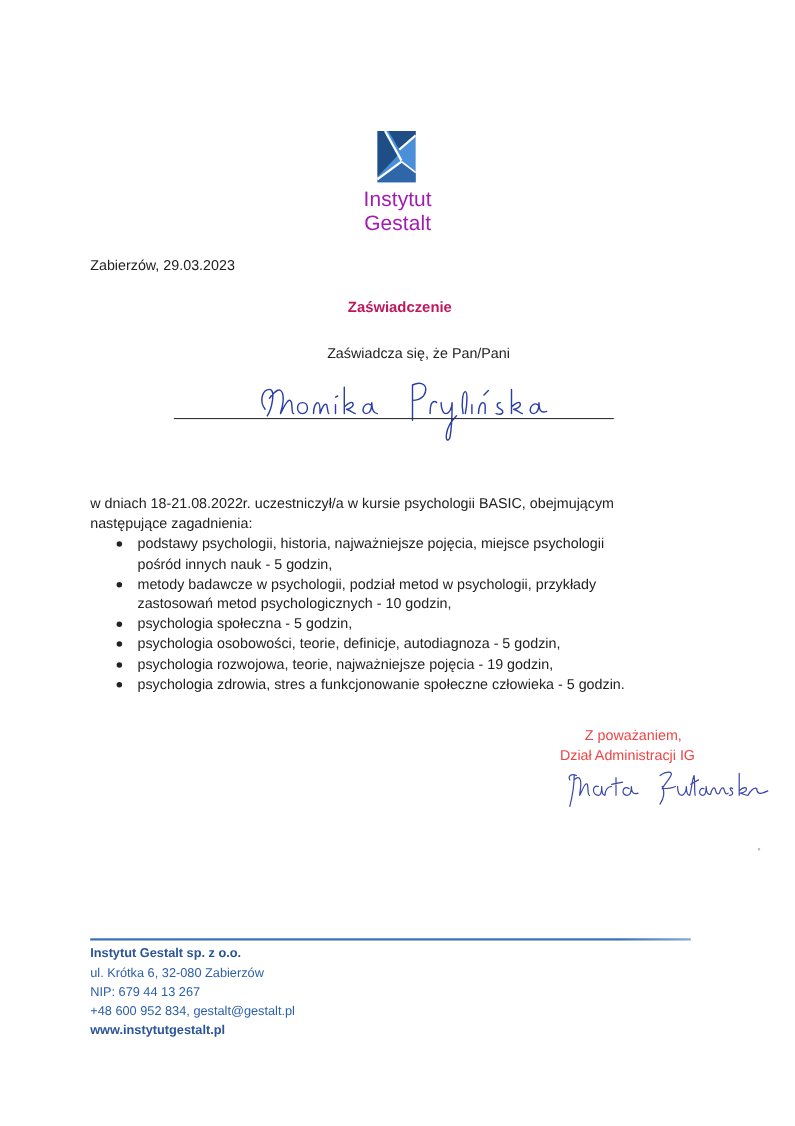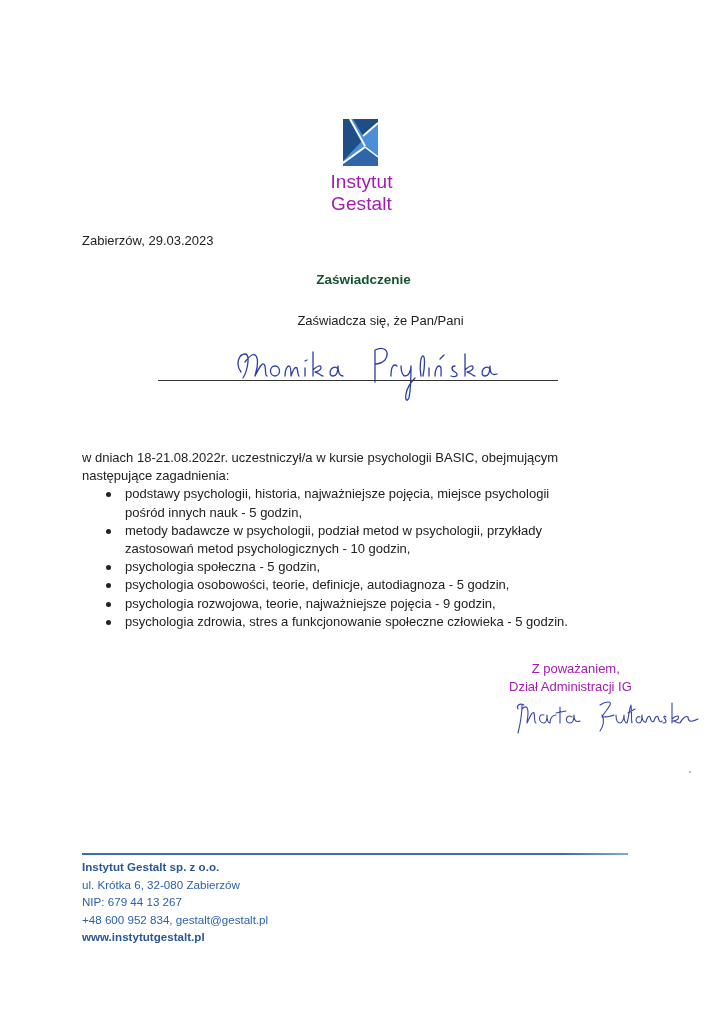--- a/index.html
+++ b/index.html
@@ -42,21 +42,21 @@
       font-size: 13px;
       color: #222;
     }
     .title {
       left: 0;
       width: 723px;
       top: 272px;
       text-align: center;
       font-size: 13.5px;
       font-weight: bold;
-      color: #14532d;
+      color: #be185d;
       padding-left: 4px;
       box-sizing: border-box;
     }
     .lead {
       left: 0;
       width: 723px;
       top: 313px;
       text-align: center;
       font-size: 13px;
       color: #222;
@@ -108,21 +108,21 @@
     }
     .total {
       padding-left: 43px;
     }
 
     .closing {
       left: 509px;
       top: 660px;
       font-size: 13px;
       line-height: 18px;
-      color: #a21caf;
+      color: #ef4444;
       text-align: right;
     }
     .closing .l1 { display: block; text-align: right; padding-right: 12px; }
     .closing .l2 { display: block; }
     .admin-sig {
       left: 512px;
       top: 695px;
       width: 200px;
       height: 45px;
     }
@@ -226,21 +226,21 @@
     <li>
       <span class="bullet"></span>
       <div>psychologia społeczna - 5 godzin,</div>
     </li>
     <li>
       <span class="bullet"></span>
       <div>psychologia osobowości, teorie, definicje, autodiagnoza - 5 godzin,</div>
     </li>
     <li>
       <span class="bullet"></span>
-      <div>psychologia rozwojowa, teorie, najważniejsze pojęcia - 9 godzin,</div>
+      <div>psychologia rozwojowa, teorie, najważniejsze pojęcia - 19 godzin,</div>
     </li>
     <li>
       <span class="bullet"></span>
       <div>psychologia zdrowia, stres a funkcjonowanie społeczne człowieka - 5 godzin.</div>
     </li>
   </ul>
 </div>
 
 <div class="abs closing">
   <span class="l1">Z poważaniem,</span>

